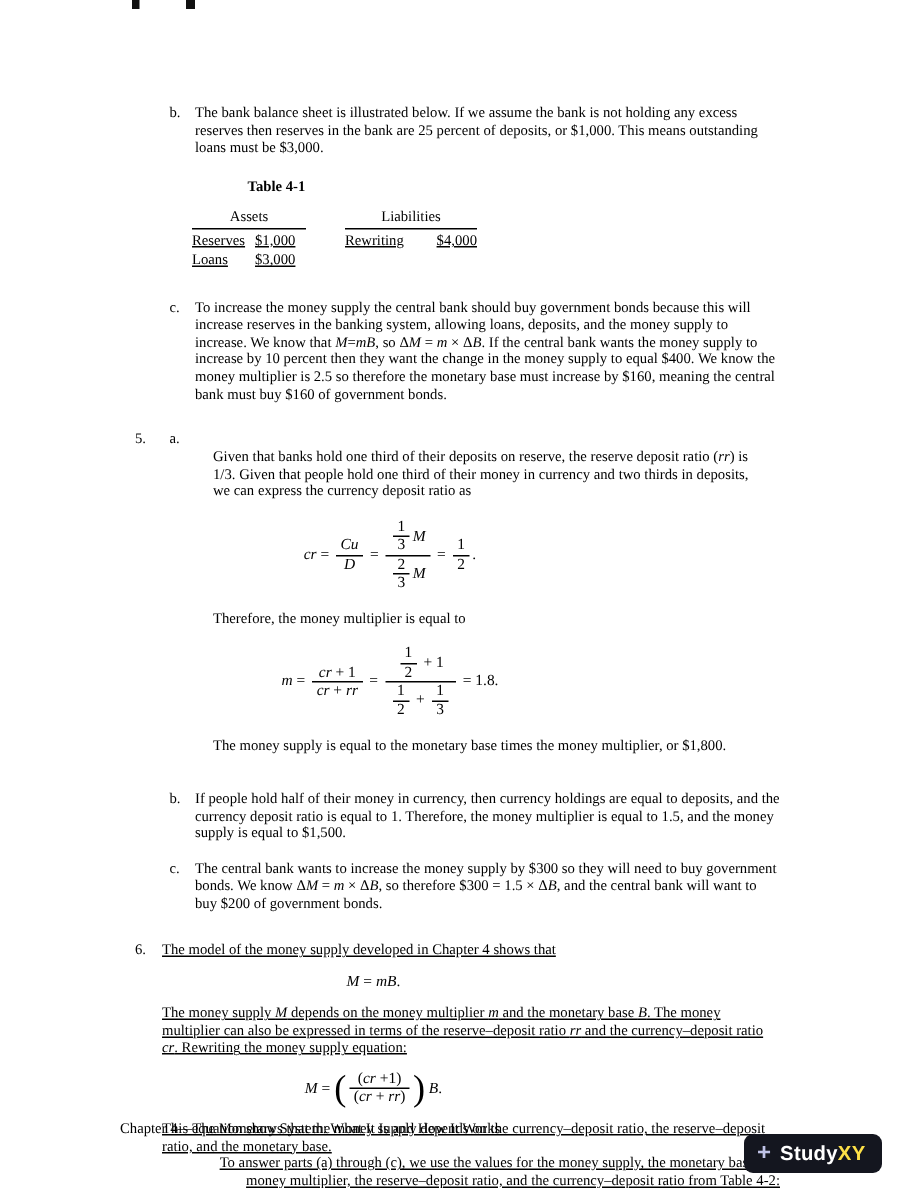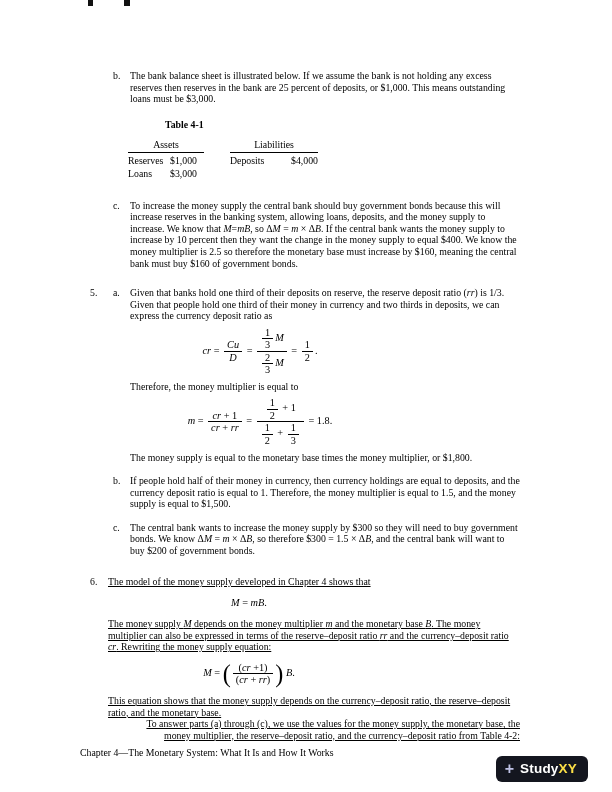--- a/index.html
+++ b/index.html
@@ -1,41 +1,41 @@
 <!DOCTYPE html>
 <html><head>
 <meta charset="utf-8">
 <style>
   html,body{margin:0;padding:0;background:#ffffff;}
   .page{
     position:relative;width:612px;height:792px;background:#fff;overflow:hidden;
     font-family:"Liberation Serif",serif;font-size:9.8px;line-height:1.18;color:#000;
     box-sizing:border-box;padding:70px 92px 0 90px;
   }
-  p{margin:0;}
+  p{margin:12px;}
   i{font-style:italic;}
   .artifact{position:absolute;background:#111;}
   .artifact.a1{left:88px;top:-1px;width:5px;height:7px;}
   .artifact.a2{left:124px;top:-1px;width:6px;height:7px;}
 
   .flexrow{display:flex;align-items:flex-start;}
   .marker{flex:0 0 17px;width:17px;}
   .qnum{flex:0 0 23px;width:23px;}
   .qnum6{flex:0 0 18px;width:18px;}
   .item-indent{margin-left:23px;}
   .body{flex:1;}
 
   .item-b{margin-bottom:14px;}
   .table-block{margin-left:38px;margin-bottom:20px;}
   .table-title{font-weight:bold;margin-left:37px;margin-bottom:9px;}
   .balance-table{display:grid;grid-template-columns:42px 34px 26px 46px 42px;row-gap:2px;}
   .bt-head{border-bottom:1px solid #000;text-align:center;padding-bottom:1px;}
   .bt-head.assets{grid-column:1/3;}
   .bt-head.liab{grid-column:4/6;}
-  .cell{text-align:left;}
+  .cell{text-align:left;text-decoration:underline;}
   .cell.ra{text-align:right;}
 
   .item-c{margin-bottom:18px;}
   .q5{margin-bottom:20px;}
   .sub{display:flex;align-items:flex-start;margin-bottom:12px;}
   .sub:last-child{margin-bottom:0;}
   .sub-body{flex:1;}
 
   .formula{
     text-align:center;padding-right:130px;margin:5px 0;font-size:10.3px;line-height:1.2;
@@ -76,21 +76,21 @@
 
   <div class="table-block">
     <div class="table-title">Table 4-1</div>
     <div class="balance-table">
       <span class="bt-head assets">Assets</span>
       <span class="bt-head liab">Liabilities</span>
 
       <span class="cell">Reserves</span>
       <span class="cell">$1,000</span>
       <span class="cell"></span>
-      <span class="cell">Deposits</span>
+      <span class="cell">Rewriting</span>
       <span class="cell ra">$4,000</span>
 
       <span class="cell">Loans</span>
       <span class="cell">$3,000</span>
       <span class="cell"></span>
       <span class="cell"></span>
       <span class="cell ra"></span>
     </div>
   </div>
 

